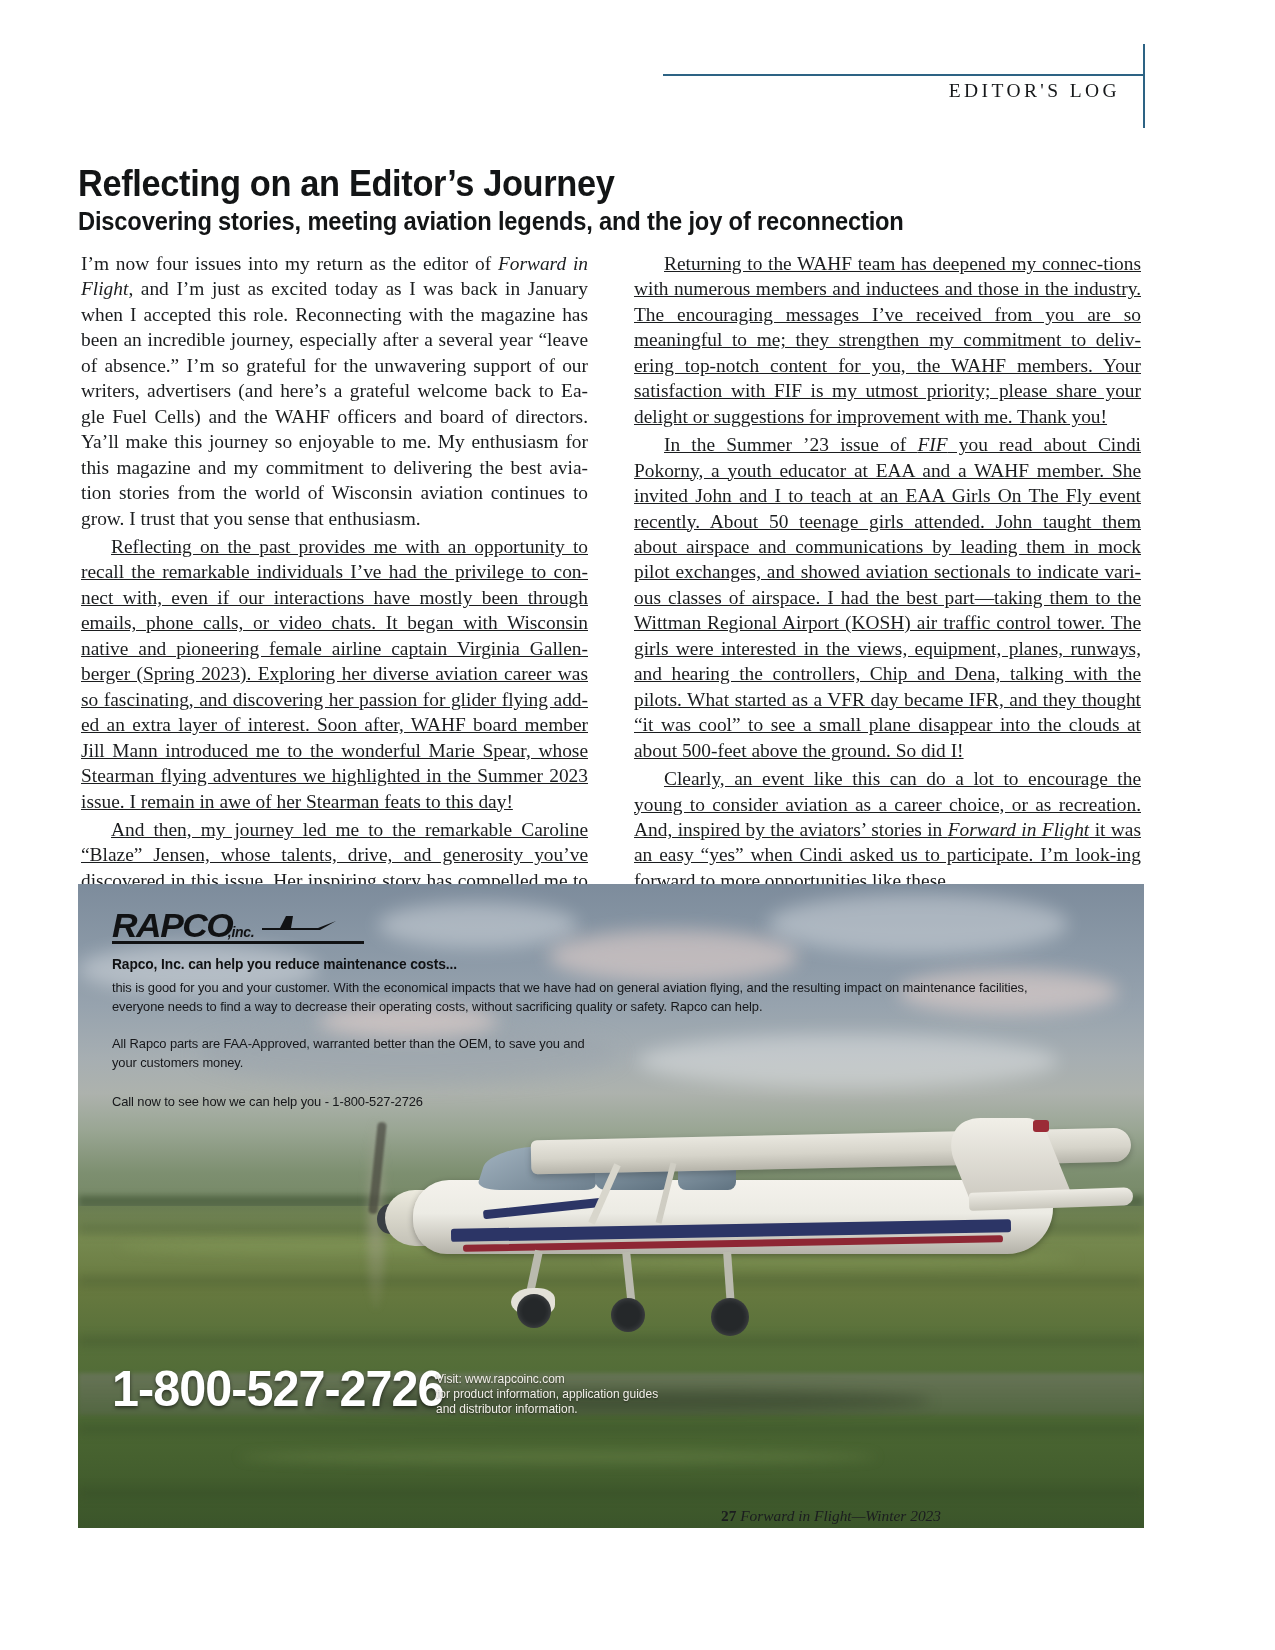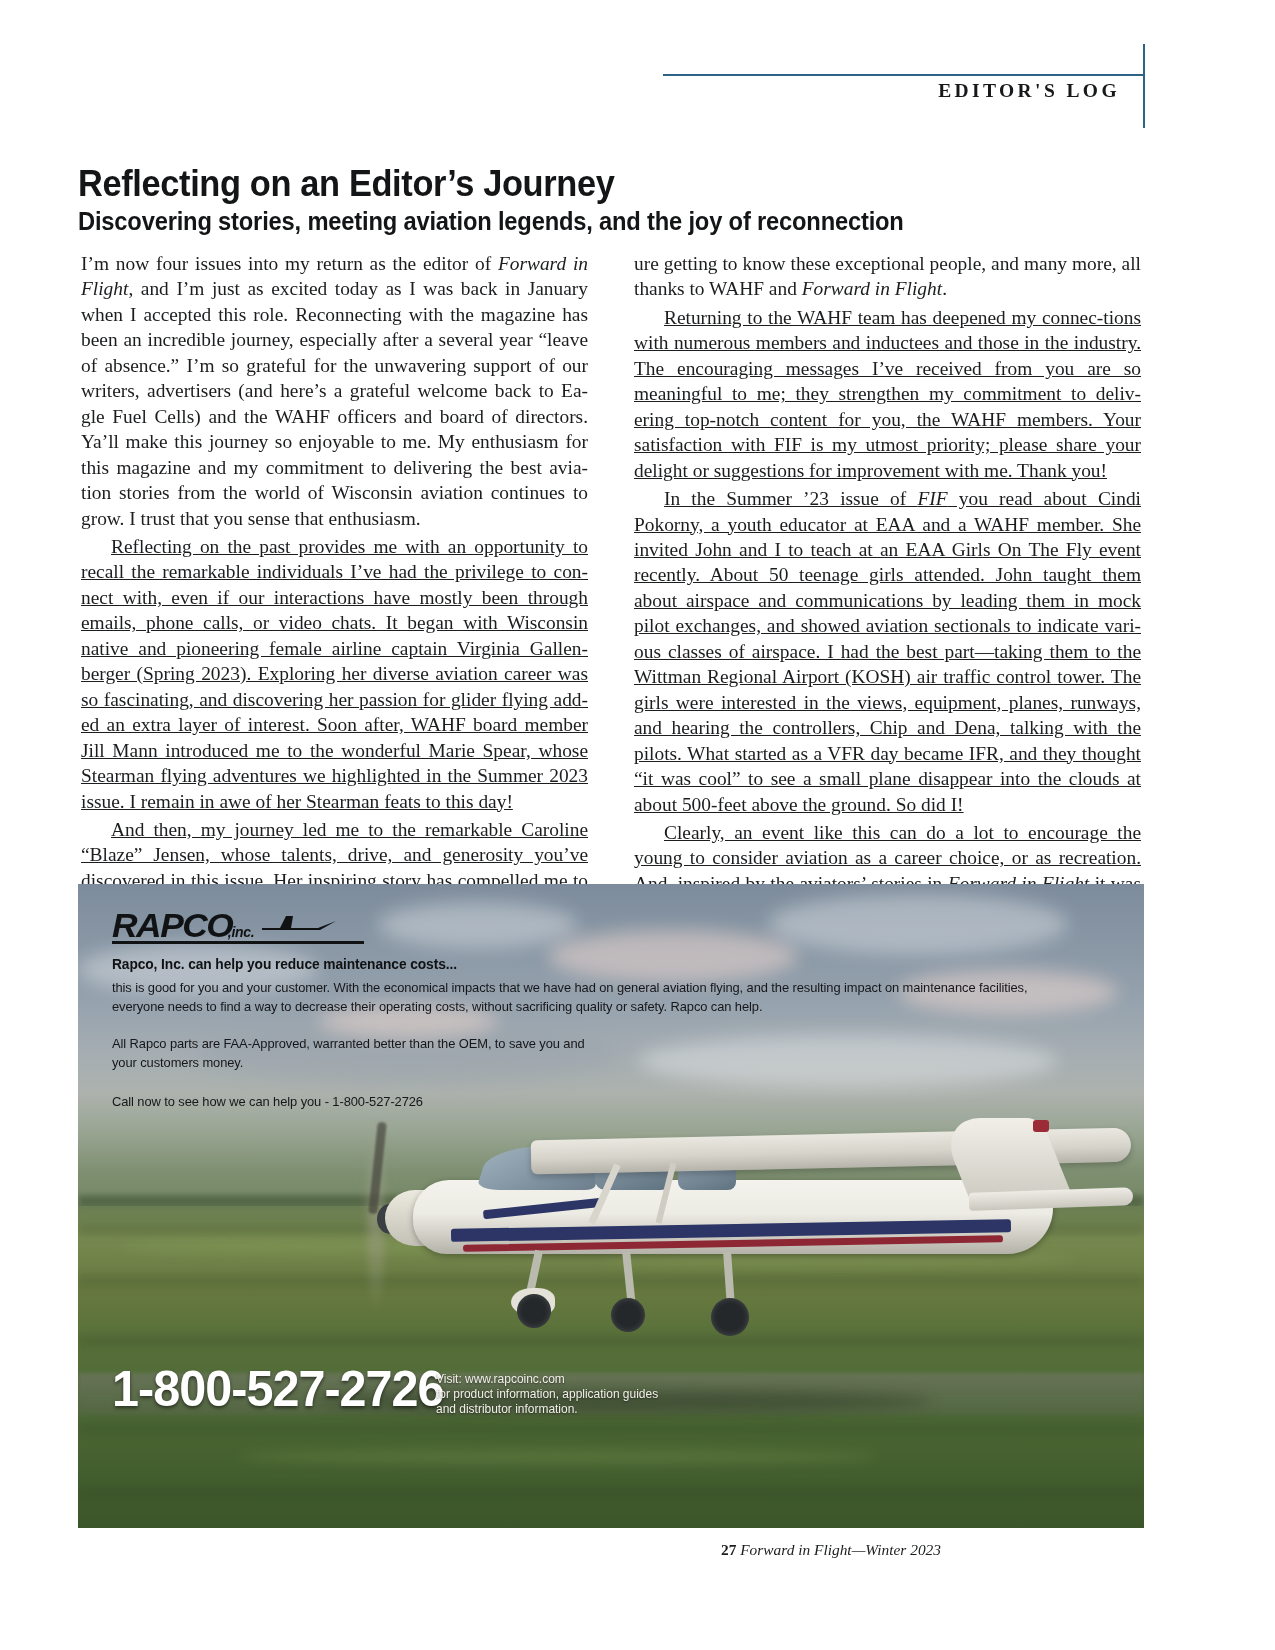--- a/index.html
+++ b/index.html
@@ -14,21 +14,20 @@
     font-family: "Liberation Serif", "DejaVu Serif", serif;
     overflow: hidden;
   }
 
   
   #running-head {
     position: absolute;
     left: 0; top: 0;
     width: 1275px;
     height: 160px;
-    font-weight: bold;
   }
   #rh-hrule {
     position: absolute;
     left: 663px;
     top: 74px;
     width: 482px;
     height: 2px;
     background: #2d6384;
   }
   #rh-vrule {
@@ -473,21 +472,21 @@
     text-shadow: 0 1px 2px rgba(0,0,0,0.5);
     white-space: pre-line;
     transform: scaleX(0.95);
     transform-origin: left center;
   }
 
   
   #page-footer {
     position: absolute;
     left: 0;
-    top: 1541px;
+    top: 1507px;
     width: 1056px;
     text-align: right;
     padding-right: 115px;
     box-sizing: border-box;
     font-size: 15.4px;
     color: #1b1d1f;
   }
   #page-number {
     font-weight: bold;
     font-style: normal;
@@ -511,21 +510,20 @@
 </div>
 
 <div id="article-body">
   <div class="col" id="col-left">
     <p>I’m now four issues into my return as the editor of <em>Forward in Flight</em>, and I’m just as excited today as I was back in January when I accepted this role. Reconnecting with the magazine has been an incredible journey, especially after a several year “leave of absence.” I’m so grateful for the unwavering support of our writers, advertisers (and here’s a grateful welcome back to Ea-gle Fuel Cells) and the WAHF officers and board of directors. Ya’ll make this journey so enjoyable to me. My enthusiasm for this magazine and my commitment to delivering the best avia-tion stories from the world of Wisconsin aviation continues to grow. I trust that you sense that enthusiasm.</p>
     <p class="indent">Reflecting on the past provides me with an opportunity to recall the remarkable individuals I’ve had the privilege to con-nect with, even if our interactions have mostly been through emails, phone calls, or video chats. It began with Wisconsin native and pioneering female airline captain Virginia Gallen-berger (Spring 2023). Exploring her diverse aviation career was so fascinating, and discovering her passion for glider flying add-ed an extra layer of interest. Soon after, WAHF board member Jill Mann introduced me to the wonderful Marie Spear, whose Stearman flying adventures we highlighted in the Summer 2023 issue. I remain in awe of her Stearman feats to this day!</p>
     <p class="indent">And then, my journey led me to the remarkable Caroline “Blaze” Jensen, whose talents, drive, and generosity you’ve discovered in this issue. Her inspiring story has compelled me to reconsider my role as a mentor to others. I can’t forget to men-tion 2023 Inductee Tom Bouchard. What a privilege to meet Tom and learn of his family’s aviation history. It’s been a pleas-</p>
   </div>
 
   <div class="col" id="col-right">
-    <p>ure getting to know these exceptional people, and many more, all thanks to WAHF and <em>Forward in Flight</em>.</p>
     <p class="indent">Returning to the WAHF team has deepened my connec-tions with numerous members and inductees and those in the industry. The encouraging messages I’ve received from you are so meaningful to me; they strengthen my commitment to deliv-ering top-notch content for you, the WAHF members. Your satisfaction with FIF is my utmost priority; please share your delight or suggestions for improvement with me. Thank you!</p>
     <p class="indent">In the Summer ’23 issue of <em>FIF</em> you read about Cindi Pokorny, a youth educator at EAA and a WAHF member. She invited John and I to teach at an EAA Girls On The Fly event recently. About 50 teenage girls attended. John taught them about airspace and communications by leading them in mock pilot exchanges, and showed aviation sectionals to indicate vari-ous classes of airspace. I had the best part—taking them to the Wittman Regional Airport (KOSH) air traffic control tower. The girls were interested in the views, equipment, planes, runways, and hearing the controllers, Chip and Dena, talking with the pilots. What started as a VFR day became IFR, and they thought “it was cool” to see a small plane disappear into the clouds at about 500-feet above the ground. So did I!</p>
     <p class="indent">Clearly, an event like this can do a lot to encourage the young to consider aviation as a career choice, or as recreation. And, inspired by the aviators’ stories in <em>Forward in Flight</em> it was an easy “yes” when Cindi asked us to participate. I’m look-ing forward to more opportunities like these.</p>
     <p id="byline">—Rose Dorcey</p>
   </div>
 </div>
 
 <div id="advert">
 
   <div id="ad-sky"></div>

